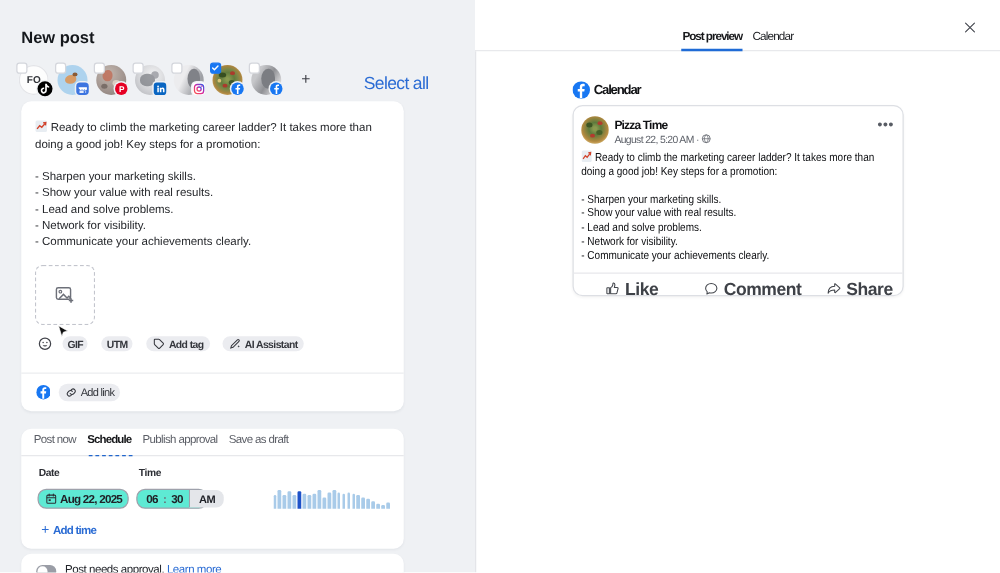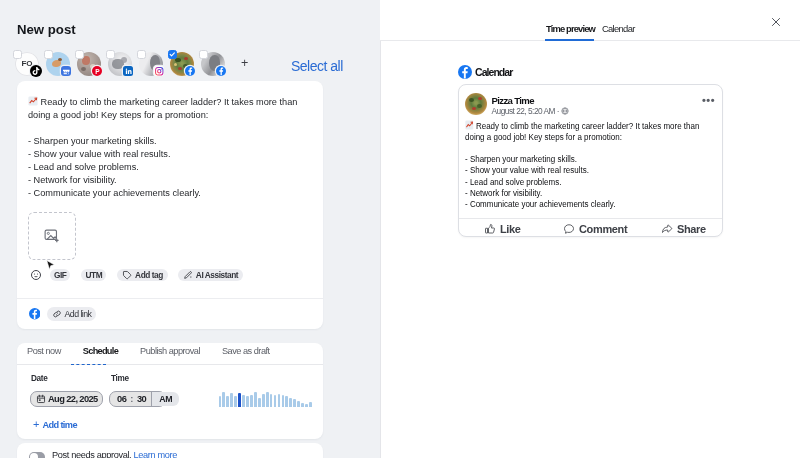--- a/index.html
+++ b/index.html
@@ -19,36 +19,36 @@
   .cb { position:absolute; left:-2px; top:-2px; width:8.5px; height:8.5px; border-radius:2.5px; background:#fff; border:1px solid #d4d6dc; }
   .cbon { background:#1877f2; border-color:#1877f2; }
   
   #ptext { position:absolute; left:28px; top:95.5px; width:292px; font-size:9.2px; line-height:13.1px; color:#26282c; }
   #ptext2 { position:absolute; left:465px; top:119.5px; width:280px; font-size:9.2px; line-height:11.2px; color:#0c0d10; transform:scaleX(0.87); transform-origin:left top; }
   .media { position:absolute; left:28px; top:211.5px; width:48px; height:48.5px; border:1.3px dashed #c3c5cd; border-radius:6px; }
   .pillrow { position:absolute; left:28px; top:269px; height:12px; display:flex; align-items:center; }
   .pill { display:inline-flex; align-items:center; height:12px; background:#ebecf0; border-radius:6.5px; padding:0 4px; font-size:8.3px; letter-spacing:-0.45px; color:#34363c; font-weight:bold; gap:3px;}
   .sep1 { position:absolute; left:17px; top:298px; width:306px; height:1px; background:#ecedf0; }
   
-  .tabs { position:absolute; left:27px; top:346px; display:flex; gap:22px; font-size:9.2px; letter-spacing:-0.5px; color:#5b5e66; }
+  .tabs { position:absolute; left:27px; top:346px; display:flex; gap:9px; font-size:9.2px; letter-spacing:-0.5px; color:#5b5e66; }
   .tabs .on { color:#17181b; font-weight:bold; letter-spacing:-0.7px;text-align:right; }
   .ul { position:absolute; left:70.5px; top:364px; width:35px; border-top:1.8px dashed #2166cc; }
   .lbl { position:absolute; font-size:8.2px; font-weight:bold; letter-spacing:-0.3px; color:#2b2d33; }
-  .inp { position:absolute; top:390.5px; height:16px; border:1px solid #9ea1ab; border-radius:7px; background:#e5e5e5; display:flex; align-items:center; font-size:9.3px; letter-spacing:-0.5px; color:#202228; font-weight:bold; }
+  .inp { position:absolute; top:390.5px; height:16px; border:1px solid #9ea1ab; border-radius:7px; background:#5eead4; display:flex; align-items:center; font-size:9.3px; letter-spacing:-0.5px; color:#202228; font-weight:bold; }
   #addtime { position:absolute; left:33px; top:417.5px; font-size:9.2px; letter-spacing:-0.6px; color:#2b6cd4; font-weight:bold; }
   
   #histo { position:absolute; left:218.5px; top:390px; width:93.5px; height:16.5px; display:flex; align-items:flex-end; justify-content:space-between; }
   #histo div { width:2.8px; background:#a9cbe9; border-radius:1px 1px 0 0; flex:none; }
   
   #right { position:absolute; left:380px; top:0; width:420px; height:458px; background:#fff; border-left:1px solid #e4e5e9; }
   #rhead { position:absolute; left:380px; top:0; width:420px; height:41px; background:#fff; border-bottom:1px solid #e8e9ec; }
   .rtabs { position:absolute; top:23px; font-size:9.4px; color:#1c1e22; }
   #fbrow { position:absolute; left:458px; top:64.5px; display:flex; align-items:center; gap:3px; }
   #fbcard { position:absolute; left:458px; top:84px; width:265px; height:153px; background:#fff; border:1px solid #dddfe4; border-radius:8px; box-shadow:0 1px 2px rgba(0,0,0,0.04); }
-  .fbact { display:flex; align-items:center; gap:4px; font-size:11px; letter-spacing:-0.35px; color:#3e4147; font-weight:bold; }
+  .fbact { display:flex; align-items:center; gap:4px; font-size:14px; letter-spacing:-0.35px; color:#3e4147; font-weight:bold; }
 </style>
 </head>
 <body>
 <div id="left"></div>
 <div id="right"></div>
 <div id="rhead"></div>
 <div id="title">New post</div>
 
 <div class="av" style="left:15px; background:#fdfdfd; box-shadow:inset 0 0 0 1px #e3e4e8; text-align:center; line-height:24px; font-size:8px; font-weight:bold; color:#33353a;">FO
   <span class="badge" style="background:#000; width:12px; height:12px; right:-2.5px; bottom:-1px;">
@@ -246,21 +246,21 @@
 <div style="height:5px"></div>
 
 <div id="addtime"><span style="font-size:11px; font-weight:normal;">+</span>&nbsp; Add time</div>
 
 <div class="card" id="card3"></div>
 <div id="toggle" class="abs" style="left:29px; top:452px; width:16px; height:10px; background:#9a9da6; border-radius:5px;">
     <span class="abs" style="left:0.5px; top:0.8px; width:8.4px; height:8.4px; background:#fff; border-radius:50%;"></span>
   </div>
 <div class="abs" style="left:52px; top:450px; font-size:9.2px; letter-spacing:-0.35px; color:#23252b;">Post needs approval. <span style="color:#2b6cd4;">Learn more</span></div>
 
-<div class="rtabs" style="left:546px; font-weight:bold; letter-spacing:-0.85px; color:#17181b;">Time preview</div>
+<div class="rtabs" style="left:546px; font-weight:bold; letter-spacing:-0.85px; color:#17181b;">Post preview</div>
 <div class="rtabs" style="left:602px; letter-spacing:-0.68px;">Calendar</div>
 <div class="abs" style="left:545px; top:39px; width:49px; height:2px; background:#1f6bd6;"></div>
 <div class="abs" id="xbtn" style="left:770.5px; top:17px; line-height:0;"><svg viewBox="0 0 24 24" width="10" height="10">
       <path d="M3.5 3.5l17 17M20.5 3.5l-17 17" stroke="#42454d" stroke-width="2.2" stroke-linecap="round"></path>
     </svg></div>
 
 <div id="fbrow">
   <svg viewBox="0 0 24 24" width="14" height="14">
       <circle cx="12" cy="12" r="12" fill="#1877f2"></circle>
       <path d="M13.3 23v-9h2.9l.45-3.4h-3.35V8.4c0-1 .28-1.65 1.7-1.65h1.72V3.7c-.3-.04-1.32-.13-2.5-.13-2.48 0-4.17 1.5-4.17 4.3v2.73H7.2V14h2.87v9z" fill="#fff"></path>

